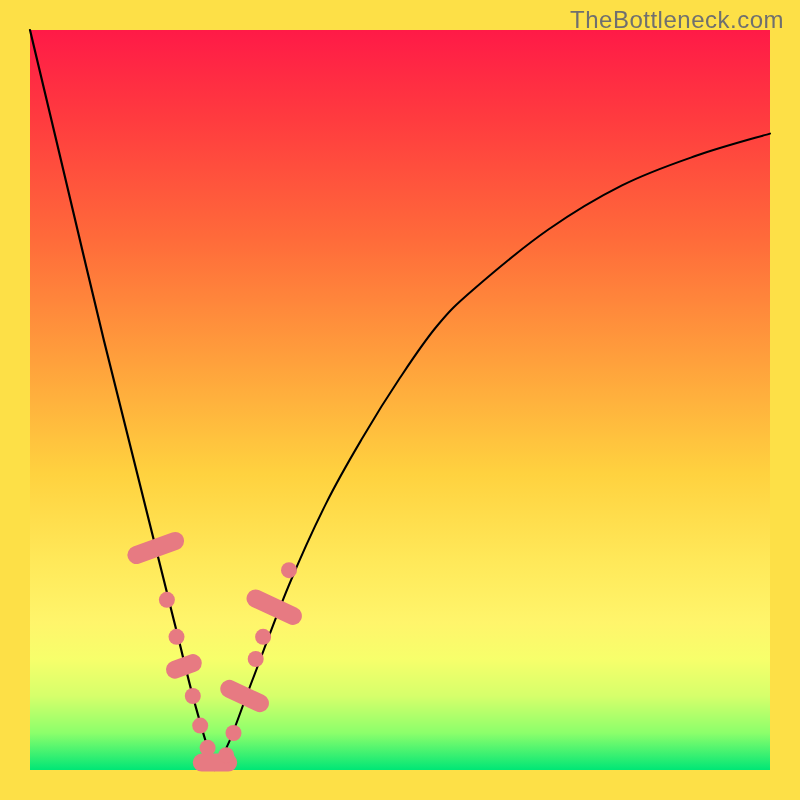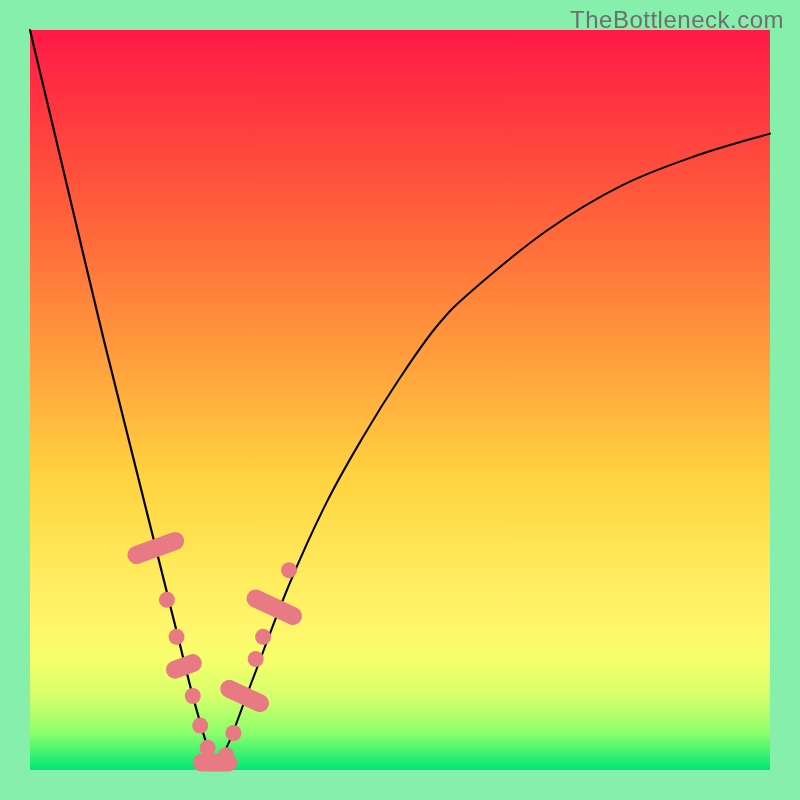--- a/index.html
+++ b/index.html
@@ -10,21 +10,21 @@
     overflow: hidden;
     background: #000;
     font-family: Arial, Helvetica, sans-serif;
   }
   .frame {
     position: absolute;
     left: 0;
     top: 0;
     width: 800px;
     height: 800px;
-    background: #86efac;
+    background: #fde047;
   }
   .plot {
     position: absolute;
     left: 30px;
     top: 30px;
     width: 740px;
     height: 740px;
     background: linear-gradient(to bottom,
       #ff1a47 0%,
       #ff3b3f 12%,

